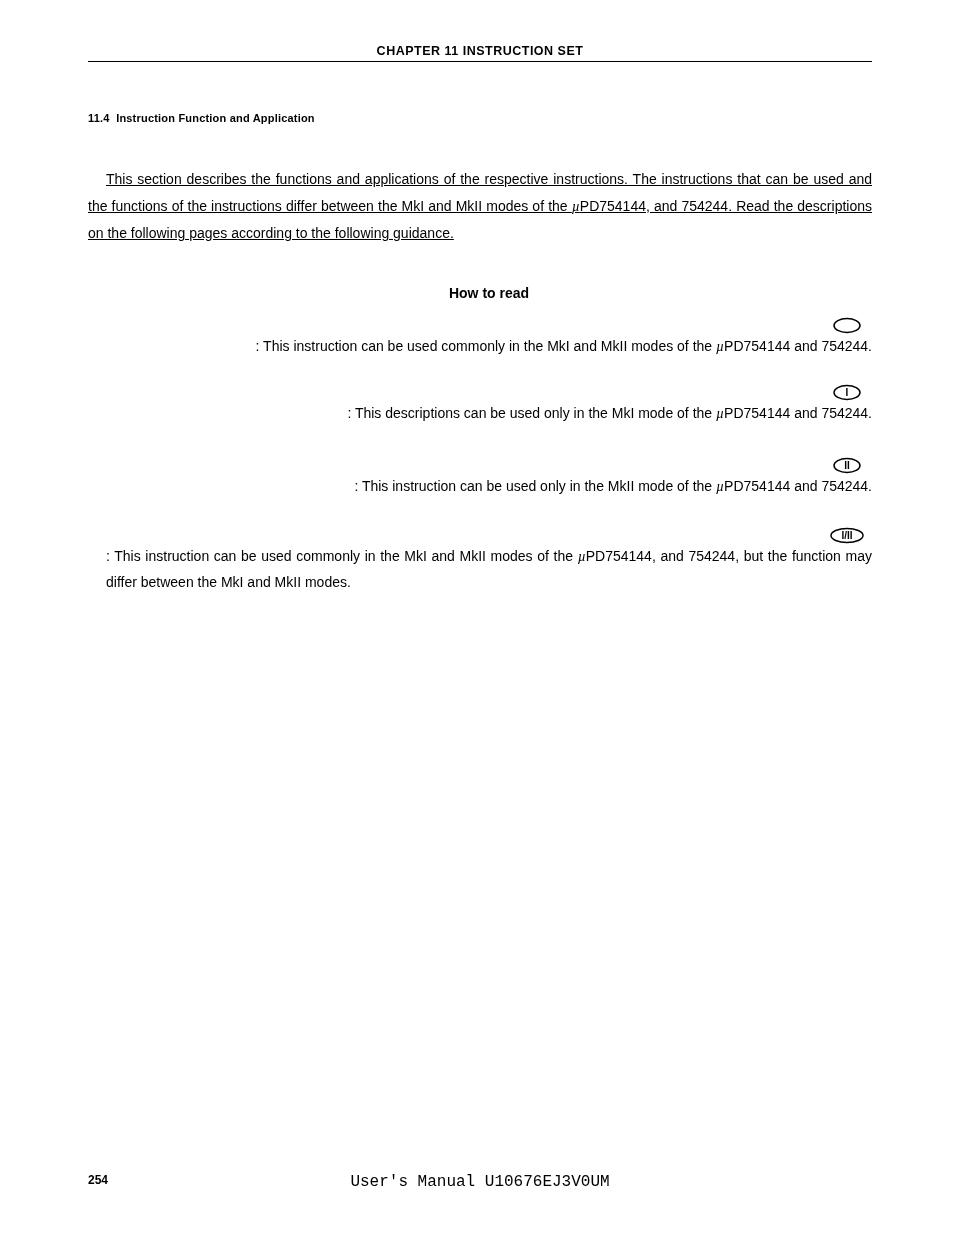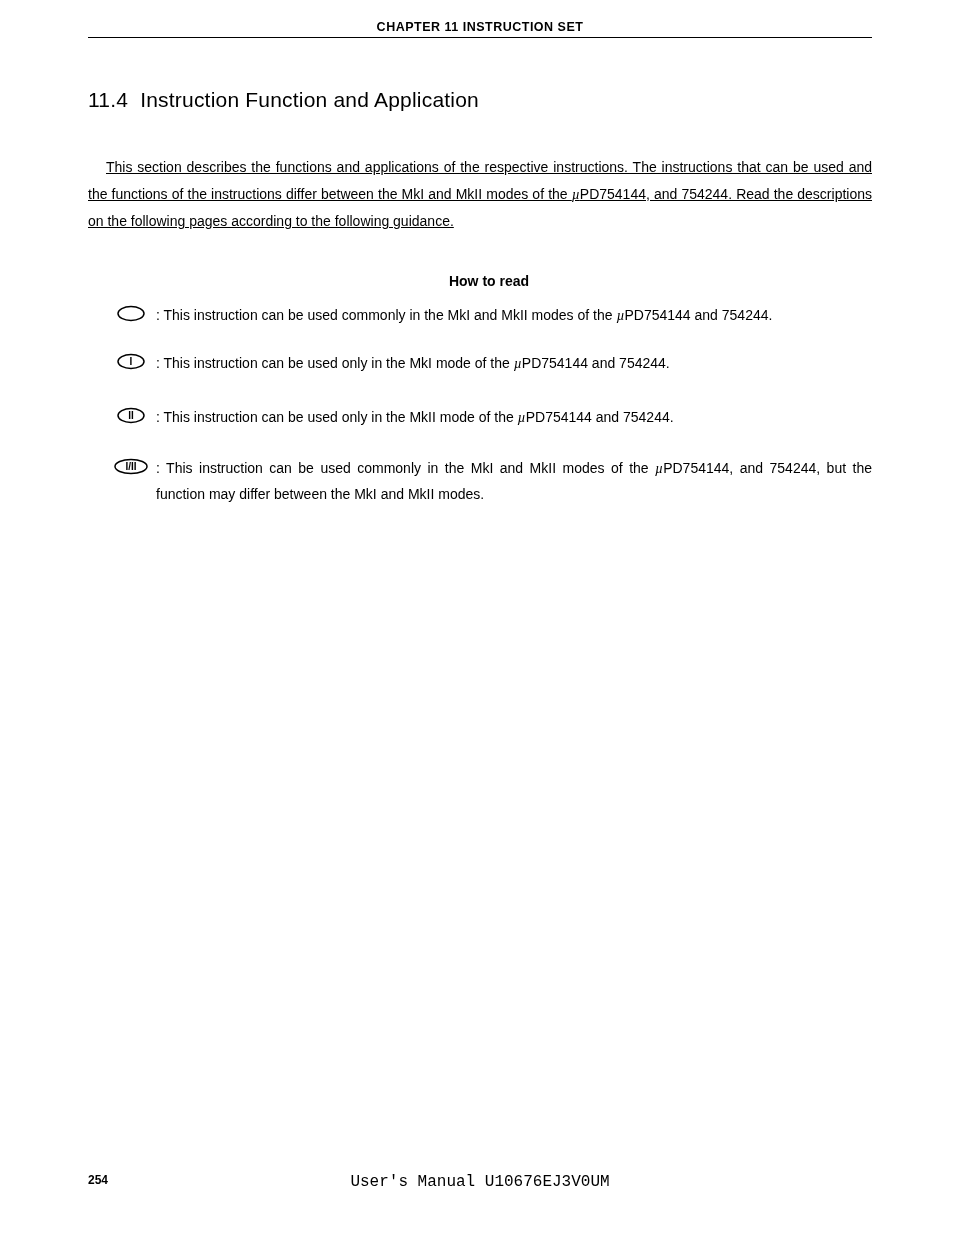--- a/index.html
+++ b/index.html
@@ -8,38 +8,38 @@
       box-sizing: border-box;
     }
     body {
       background: #fff;
       font-family: Arial, Helvetica, sans-serif;
       width: 954px;
       height: 1235px;
       position: relative;
     }
     .page {
-      padding: 20px 82px 30px 88px;
+      padding: 44px 82px 30px 88px;
       height: 100%;
       position: relative;
     }
     .header-wrap {
       border-bottom: 1.5px solid #000;
       padding-bottom: 3px;
       margin-bottom: 50px;
     }
     .header {
       text-align: center;
       font-weight: bold;
       font-size: 12.5px;
       letter-spacing: 0.5px;
     }
     .section-title {
-      font-weight: normal;
-      font-size: 21px;
+      font-weight: bold;
+      font-size: 11px;
       margin-bottom: 42px;
       letter-spacing: 0.2px;
     }
     .intro {
       font-size: 14px;
       line-height: 1.9;
       text-align: justify;
       margin-bottom: 38px;
       text-decoration: underline;
     }
@@ -51,22 +51,23 @@
       margin-left: 18px;
     }
     .howto-title {
       font-weight: bold;
       font-size: 14px;
       margin-bottom: 14px;
       text-align: center;
     }
     .legend-row {
       display: flex;
-      align-items: flex-start;
+      align-items: flex-end;
       margin-bottom: 28px;
+      flex-direction: column;
     }
     .legend-row.first {
       margin-bottom: 22px;
     }
     .legend-row.third {
       margin-bottom: 26px;
     }
     .legend-icon-cell {
       width: 50px;
       flex-shrink: 0;
@@ -140,21 +141,21 @@
     </div>
 
     <div class="legend-row">
       <div class="legend-icon-cell">
         <svg class="ellipse-icon" width="30" height="17">
           <ellipse cx="15" cy="8.5" rx="13" ry="7" fill="none" stroke="#000" stroke-width="1.5"></ellipse>
           <text x="15" y="12" text-anchor="middle" font-family="Arial" font-size="10" font-weight="bold">I</text>
         </svg>
       </div>
       <div class="legend-text">
-        <span>: This instruction can be used only in the MkI mode of the </span><span class="micro">µ</span><span>PD754144 and 754244.</span>
+        <span>: This descriptions can be used only in the MkI mode of the </span><span class="micro">µ</span><span>PD754144 and 754244.</span>
       </div>
     </div>
 
     <div class="legend-row third">
       <div class="legend-icon-cell">
         <svg class="ellipse-icon" width="30" height="17">
           <ellipse cx="15" cy="8.5" rx="13" ry="7" fill="none" stroke="#000" stroke-width="1.5"></ellipse>
           <text x="15" y="12" text-anchor="middle" font-family="Arial" font-size="10" font-weight="bold">II</text>
         </svg>
       </div>

